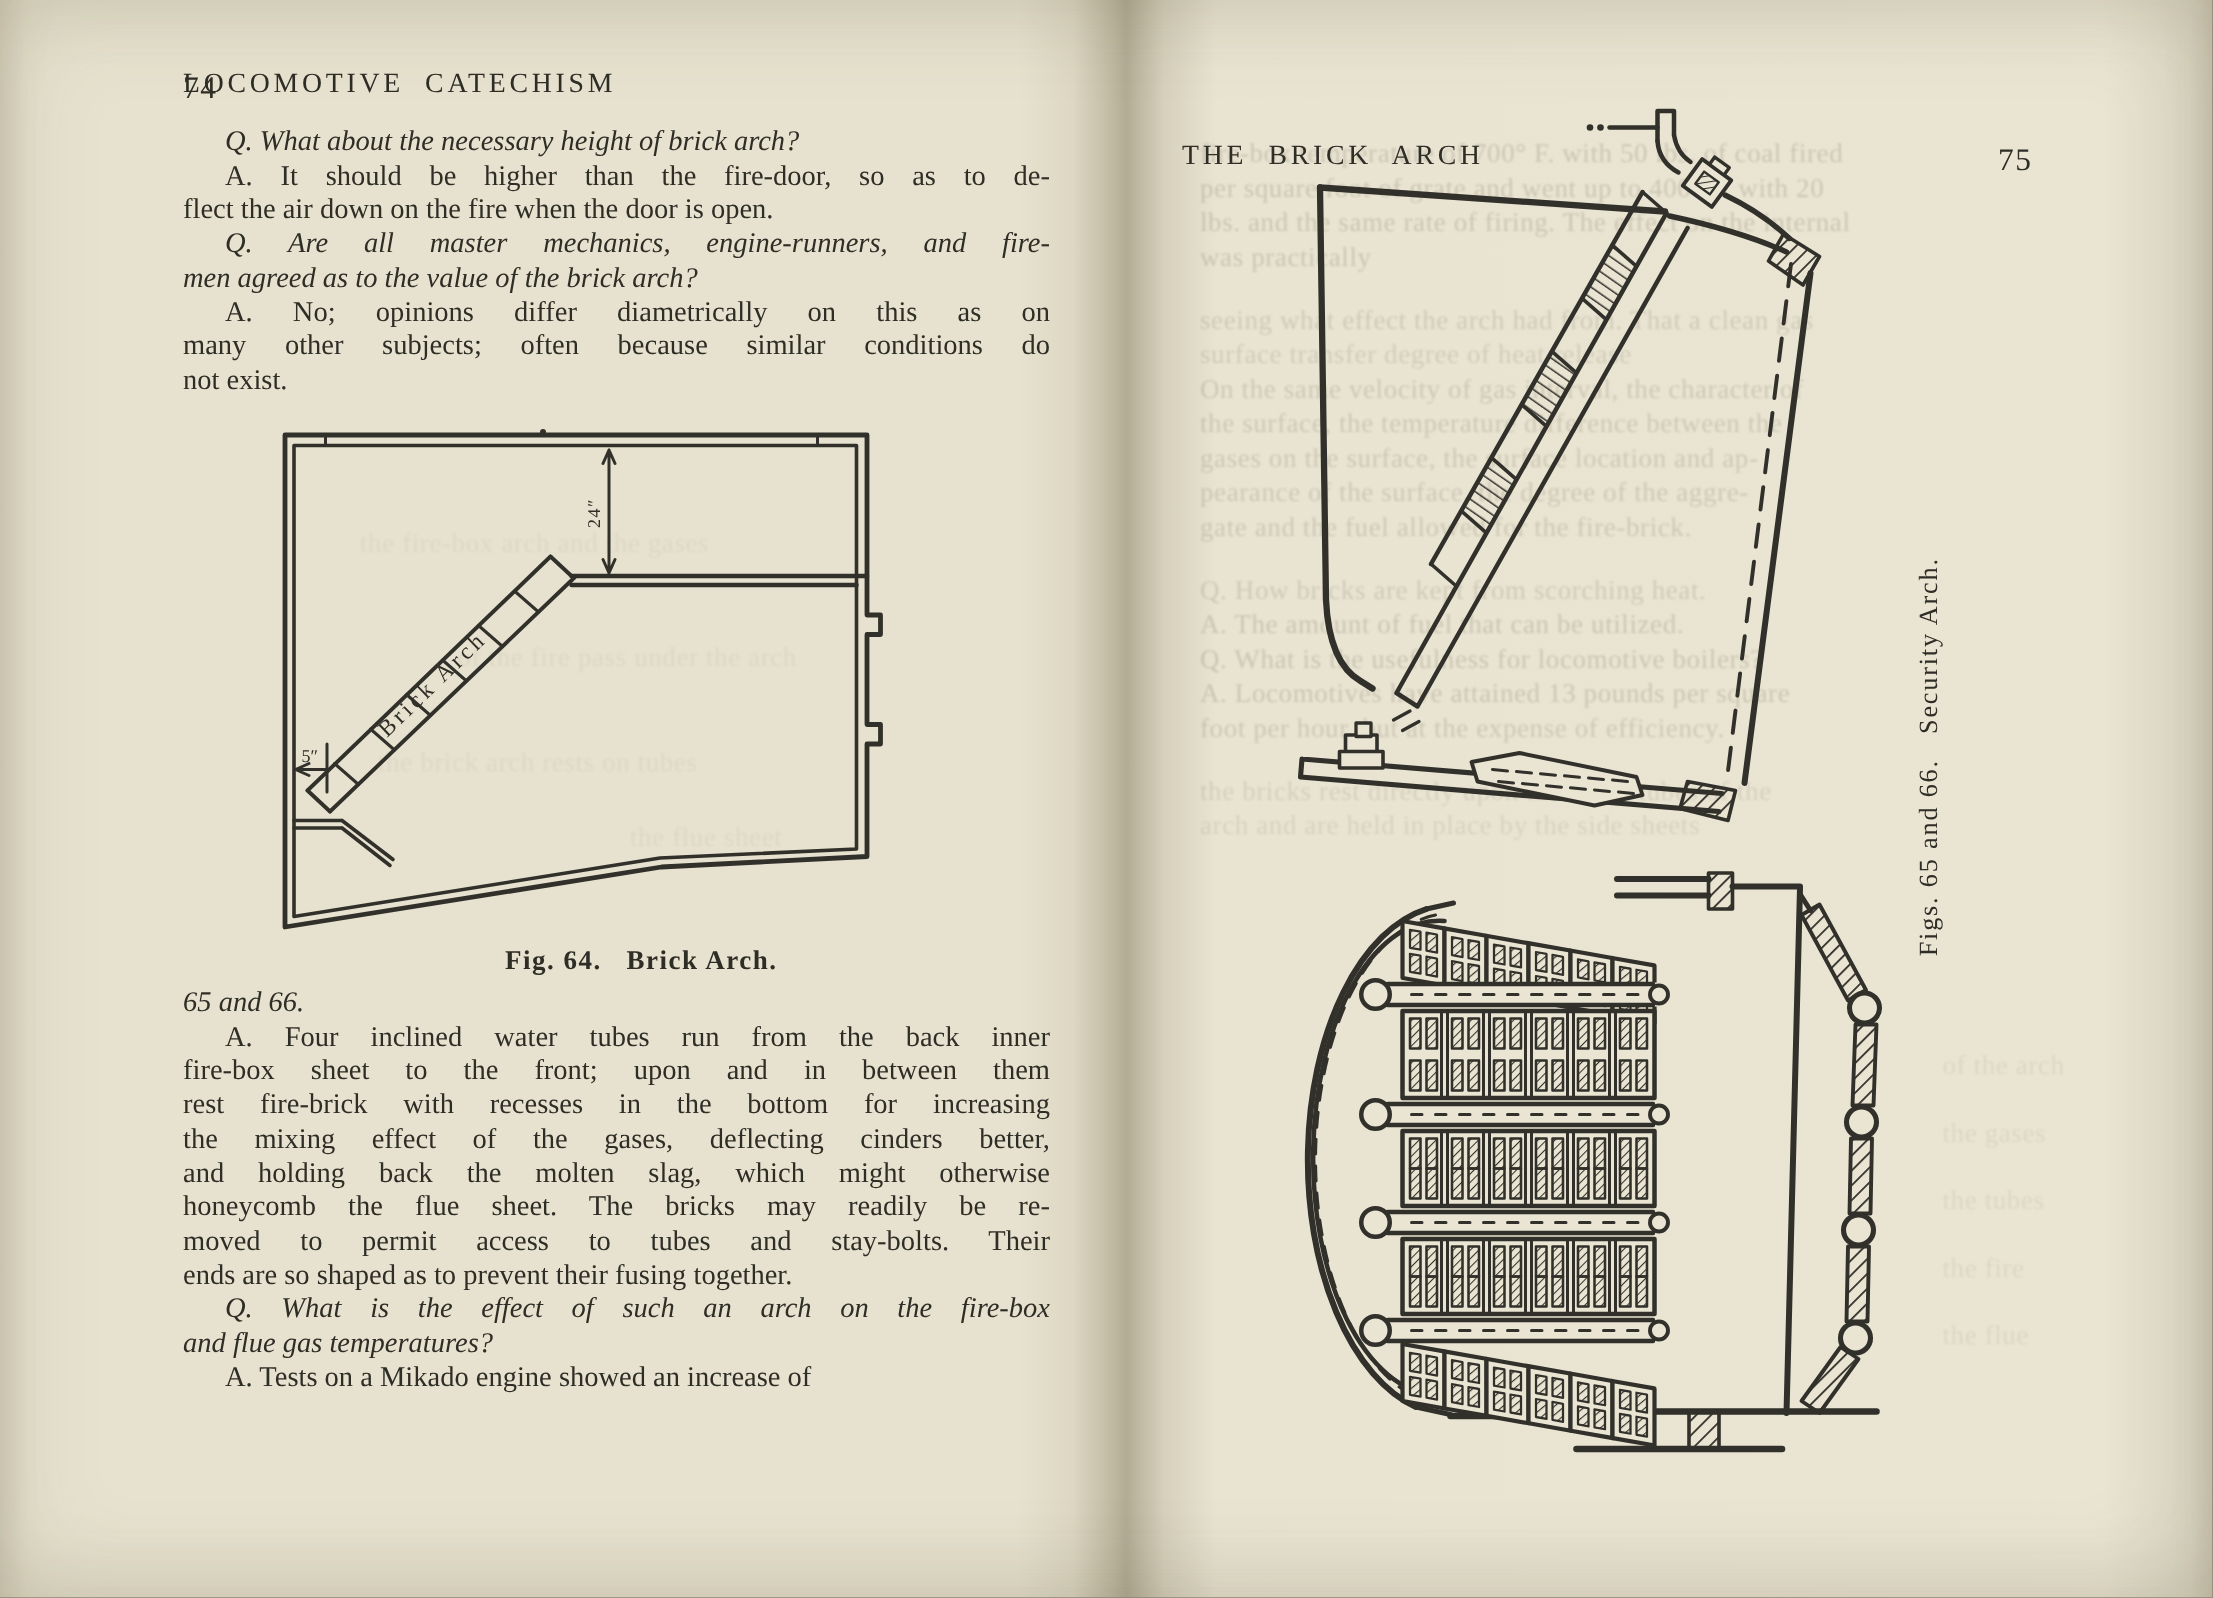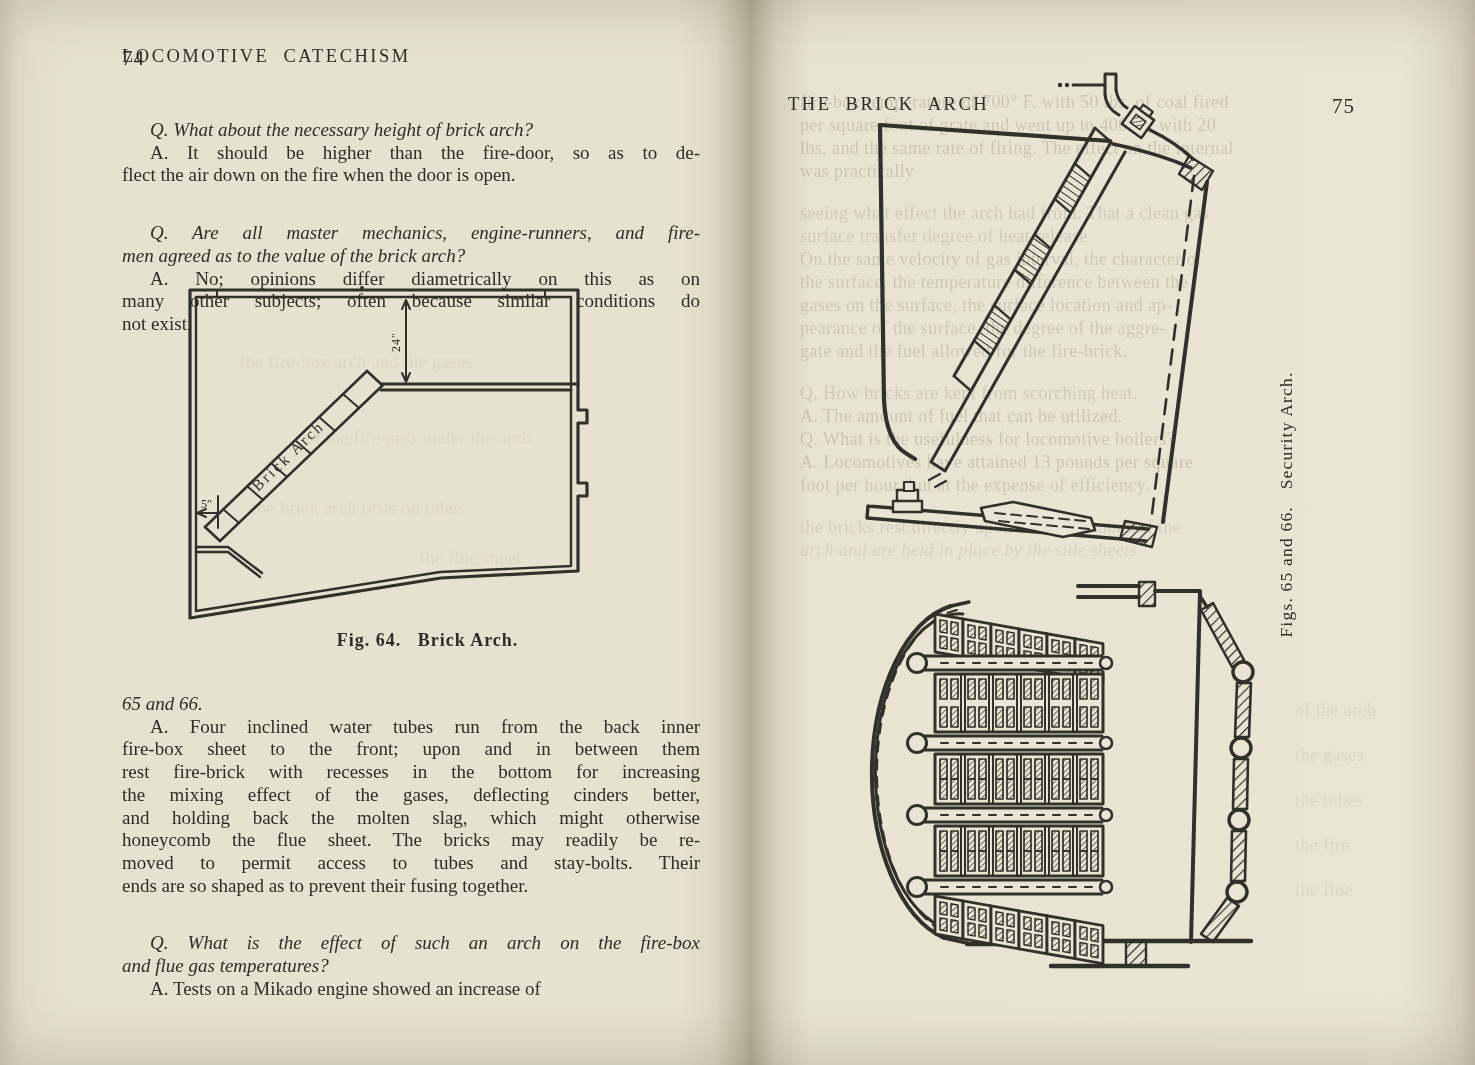--- a/index.html
+++ b/index.html
@@ -7,21 +7,21 @@
     font-family:"Liberation Serif","DejaVu Serif",serif;color:#2e2d26;
     background:linear-gradient(90deg,#dcd6c2 0px,#e7e2cf 18px,#e7e2cf 46%,#ddd7c3 48.5%,
       #c0b9a2 50.3%,#b3ac95 50.9%,#d6d0bc 52.6%,#e9e4d2 55%,#eae5d3 95%,#ded9c6 99%,#d2ccb9 100%);}
   .vignette{position:absolute;inset:0;pointer-events:none;z-index:6;
     box-shadow:inset 0 0 70px rgba(96,86,56,.16), inset 0 -22px 40px rgba(96,86,56,.07), inset 0 18px 34px rgba(96,86,56,.06);}
   .running-head{position:absolute;height:24px;font-size:18.5px;letter-spacing:2.5px;word-spacing:7px;z-index:3;}
   .folio{position:absolute;top:0;font-size:21px;letter-spacing:1px;}
   .rh-title{display:block;text-align:left;}
   .text-col{position:absolute;width:578px;font-size:19px;line-height:22.7px;z-index:3;}
   .block{margin:0;}
-  .block.it{font-style:italic;margin-top:35px;}
+  .block.it{font-style:italic;}
   .line{text-align:justify;text-align-last:justify;white-space:normal;}
   .line.first{text-indent:28px;}
   .line.end{text-align-last:left;}
   .fig-caption{position:absolute;font-size:18px;letter-spacing:1px;white-space:pre;z-index:3;font-weight:bold;}
   .vcaption{position:absolute;width:400px;text-align:center;font-size:17.5px;letter-spacing:1.2px;
     white-space:pre;transform:rotate(-90deg);transform-origin:center;z-index:4;}
   .ghost{position:absolute;white-space:pre;font-size:18px;letter-spacing:.4px;
     color:#857e66;filter:blur(.7px);z-index:1;}
   svg{position:absolute;z-index:2;overflow:visible;}
   svg text{font-family:"Liberation Serif","DejaVu Serif",serif;fill:#2e2d26;}
@@ -46,21 +46,21 @@
       <span class="ghost" style="left: 800px; top: 272px; opacity: 0.28;">the surface, the temperature difference between the</span>
       <span class="ghost" style="left: 800px; top: 295px; opacity: 0.28;">gases on the surface, the surface location and ap-</span>
       <span class="ghost" style="left: 800px; top: 318px; opacity: 0.28;">pearance of the surface, the degree of the aggre-</span>
       <span class="ghost" style="left: 800px; top: 341px; opacity: 0.28;">gate and the fuel allowed for the fire-brick.</span>
       <span class="ghost" style="left: 800px; top: 383px; opacity: 0.26;">Q. How bricks are kept from scorching heat.</span>
       <span class="ghost" style="left: 800px; top: 406px; opacity: 0.3;">A. The amount of fuel that can be utilized.</span>
       <span class="ghost" style="left: 800px; top: 429px; opacity: 0.3;">Q. What is the usefulness for locomotive boilers?</span>
       <span class="ghost" style="left: 800px; top: 452px; opacity: 0.3;">A. Locomotives have attained 13 pounds per square</span>
       <span class="ghost" style="left: 800px; top: 475px; opacity: 0.28;">foot per hour, but at the expense of efficiency.</span>
       <span class="ghost" style="left: 800px; top: 517px; opacity: 0.2;">the bricks rest directly upon the water tubes of the</span>
-      <span class="ghost" style="left: 800px; top: 540px; opacity: 0.18; font-style: italic;">arch and are held in place by the side sheets</span>
+      <span class="ghost" style="left: 800px; top: 540px; opacity: 0.18;">arch and are held in place by the side sheets</span>
       <span class="ghost" style="left: 1295px; top: 700px; opacity: 0.14;">of the arch</span>
       <span class="ghost" style="left: 1295px; top: 745px; opacity: 0.14;">the gases</span>
       <span class="ghost" style="left: 1295px; top: 790px; opacity: 0.14;">the tubes</span>
       <span class="ghost" style="left: 1295px; top: 835px; opacity: 0.14;">the fire</span>
       <span class="ghost" style="left: 1295px; top: 880px; opacity: 0.14;">the flue</span>
     </div>
 
   <div>
     <div class="running-head" style="left:122px;top:46px;width:578px;">
       <span class="folio" style="left:0;">74</span>

